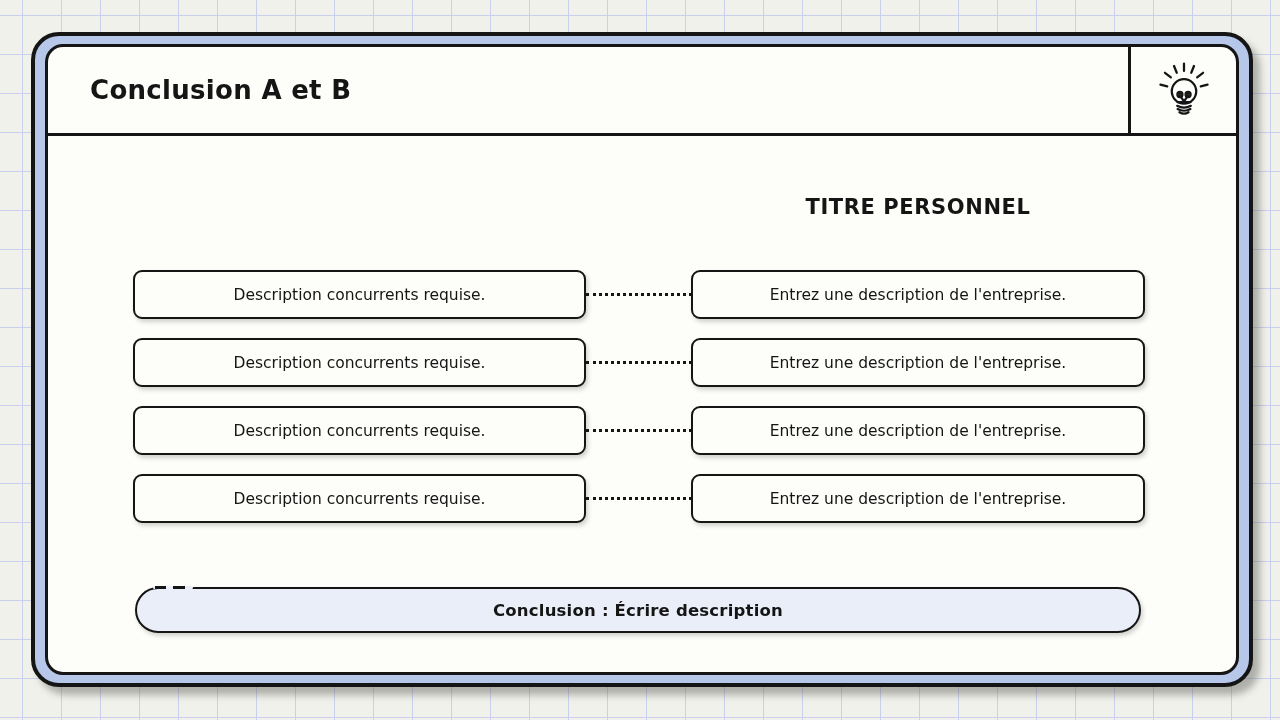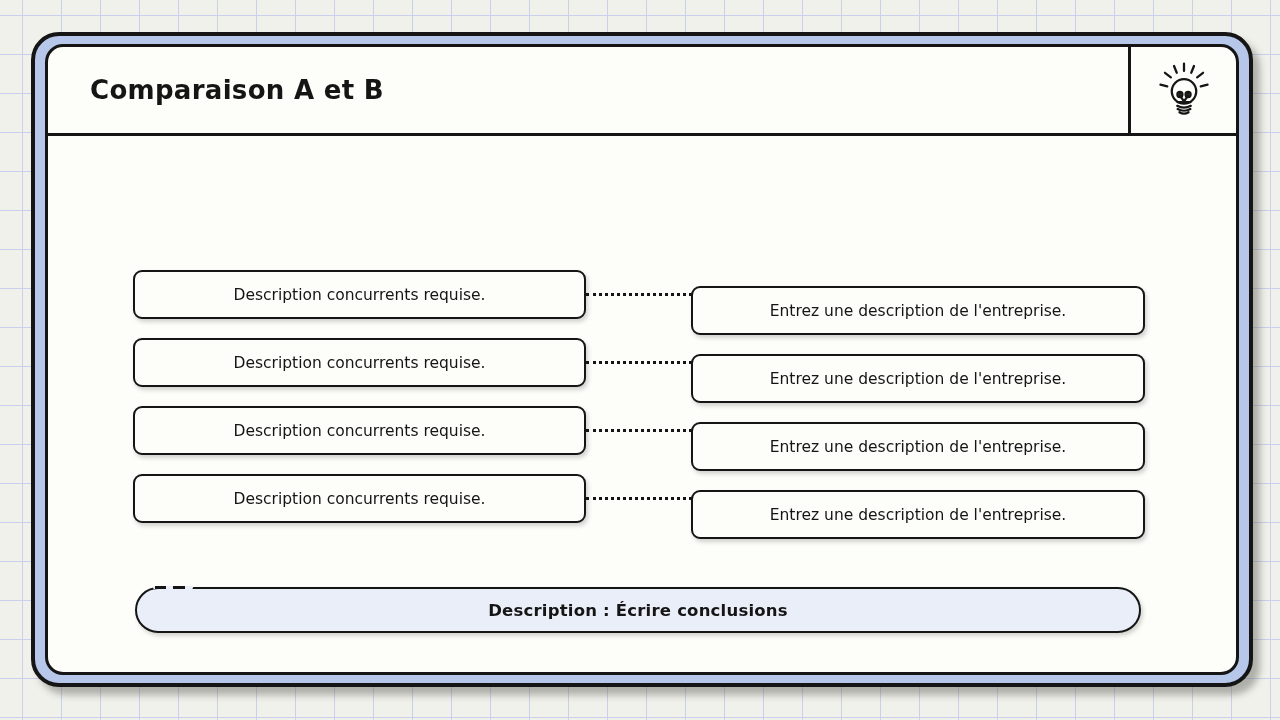--- a/index.html
+++ b/index.html
@@ -66,21 +66,21 @@
     position:absolute;width:453px;height:49px;
     background:var(--card);
     border:2.5px solid var(--stroke);
     border-radius:9px;
     display:flex;align-items:center;justify-content:center;
     font-size:15.5px;
     box-shadow:2px 3px 4px rgba(60,60,55,.22);
     text-align:center;
   }
   .box.left{left:85px;}
-  .box.right{left:643px;width:454px;margin-top:16px;}
+  .box.right{left:643px;width:454px;}
   .connector{
     position:absolute;left:538px;width:106px;height:0;
     border-top:3px dotted var(--stroke);
   }
   .row-0 .box{top:223px;} .row-0 .connector{top:246px;}
   .row-1 .box{top:291px;} .row-1 .connector{top:314px;}
   .row-2 .box{top:359px;} .row-2 .connector{top:382px;}
   .row-3 .box{top:427px;} .row-3 .connector{top:450px;}
   .conclusion-pill{
     position:absolute;left:87px;top:540px;width:1006px;height:46px;
@@ -101,21 +101,21 @@
   }
 </style>
 </head>
 <body>
 
 <div class="stage">
   <div class="outer-card">
     <div class="inner-card">
 
       <div class="card-header">
-        <div class="header-title">Comparaison A et B</div>
+        <div class="header-title">Conclusion A et B</div>
         <div class="bulb-box">
           <svg viewBox="0 0 64 64" fill="none" stroke="#151515" stroke-width="2.5" stroke-linecap="round">
             <path d="M32 3 V11"></path>
             <path d="M21 5.5 L24 13"></path>
             <path d="M43 5.5 L40 13"></path>
             <path d="M11 13 L17.5 18"></path>
             <path d="M53 13 L46.5 18"></path>
             <path d="M6 26 L13.5 28"></path>
             <path d="M58 26 L50.5 28"></path>
             <circle cx="32" cy="33.5" r="13.5"></circle>
@@ -125,20 +125,21 @@
             <circle cx="36.5" cy="37" r="0.8" fill="#151515"></circle>
             <path d="M28.5 39.5 L32 44.5 L35.5 39.5"></path>
             <path d="M25 45.5 H39"></path>
             <path d="M24.5 49.5 c4.5 2.4 10.5 2.4 15 0"></path>
             <path d="M25 53 c4 2.2 10 2.2 14 0"></path>
             <path d="M27 56.5 c3 1.8 7 1.8 10 0"></path>
           </svg>
         </div>
       </div>
 
+      <div class="col-title b">TITRE PERSONNEL</div>
 
       <div class="row row-0">
         <div class="box left">Description concurrents requise.</div>
         <div class="connector"></div>
         <div class="box right">Entrez une description de l'entreprise.</div>
       </div>
 
       <div class="row row-1">
         <div class="box left">Description concurrents requise.</div>
         <div class="connector"></div>
@@ -152,18 +153,18 @@
       </div>
 
       <div class="row row-3">
         <div class="box left">Description concurrents requise.</div>
         <div class="connector"></div>
         <div class="box right">Entrez une description de l'entreprise.</div>
       </div>
 
       <div class="conclusion-pill">
         <span class="pill-dashes"></span>
-        <span>Description : Écrire conclusions</span>
+        <span>Conclusion : Écrire description</span>
       </div>
 
     </div>
   </div>
 </div>
 
 </body></html>

